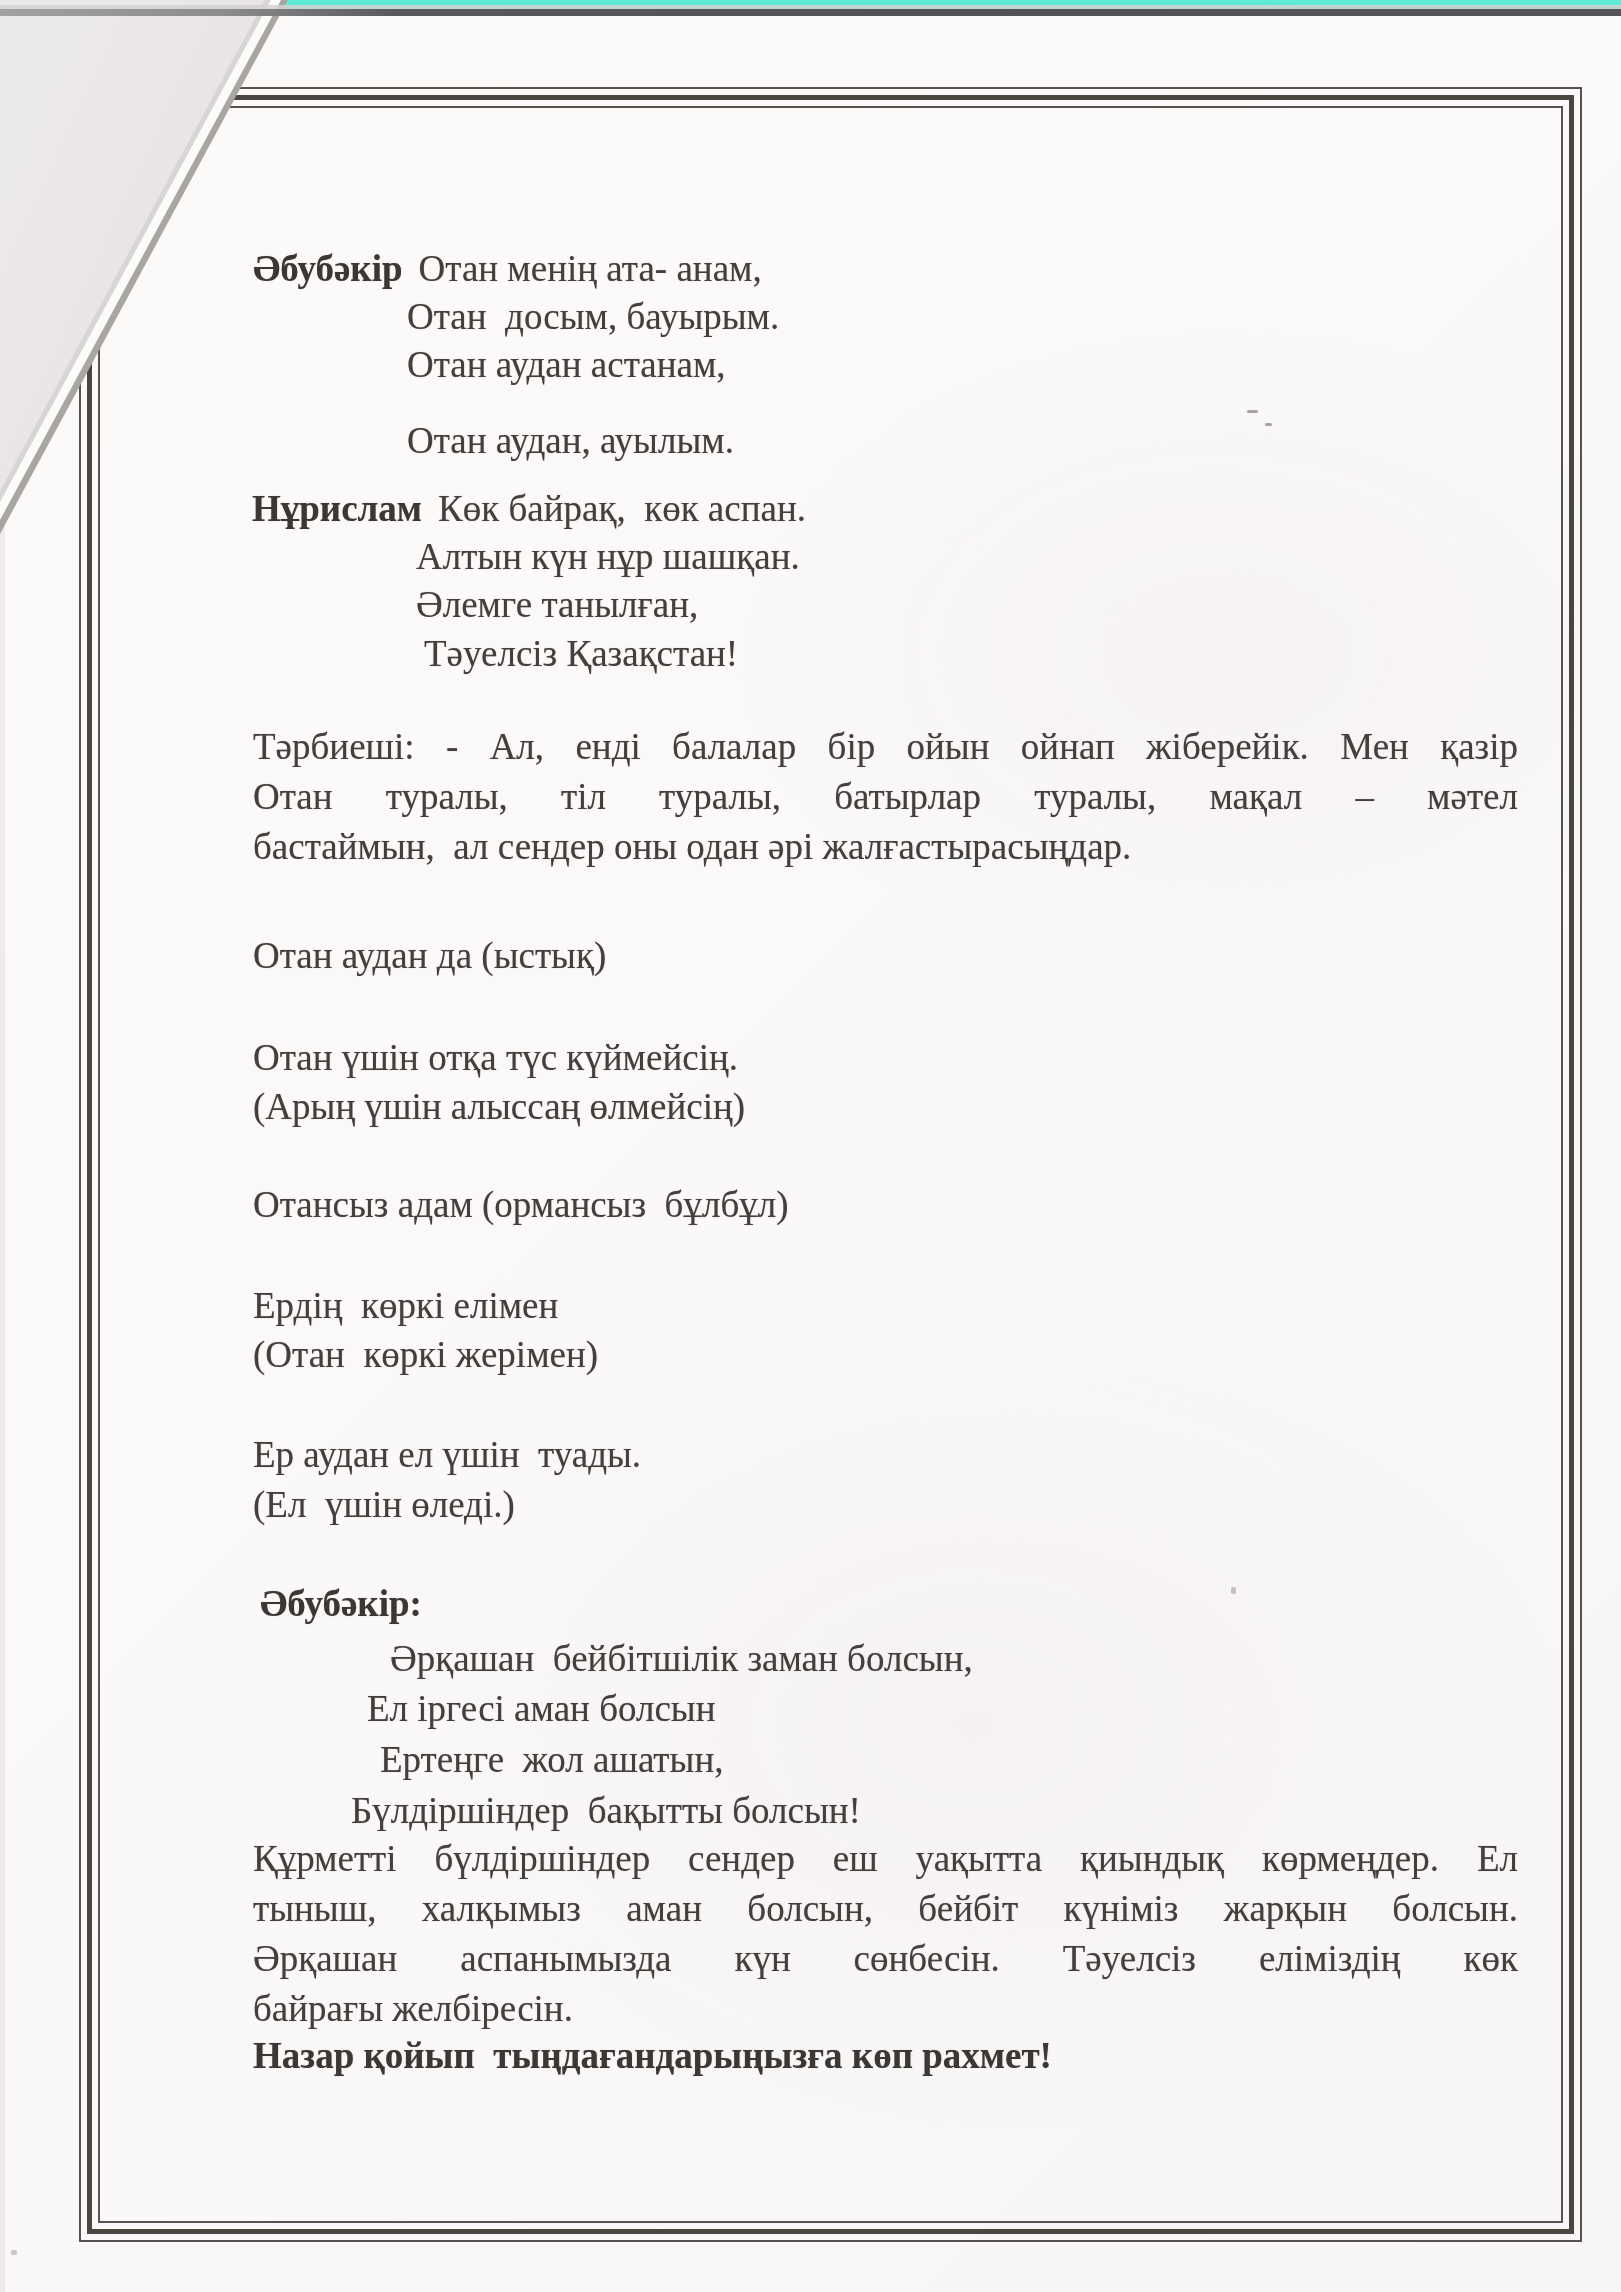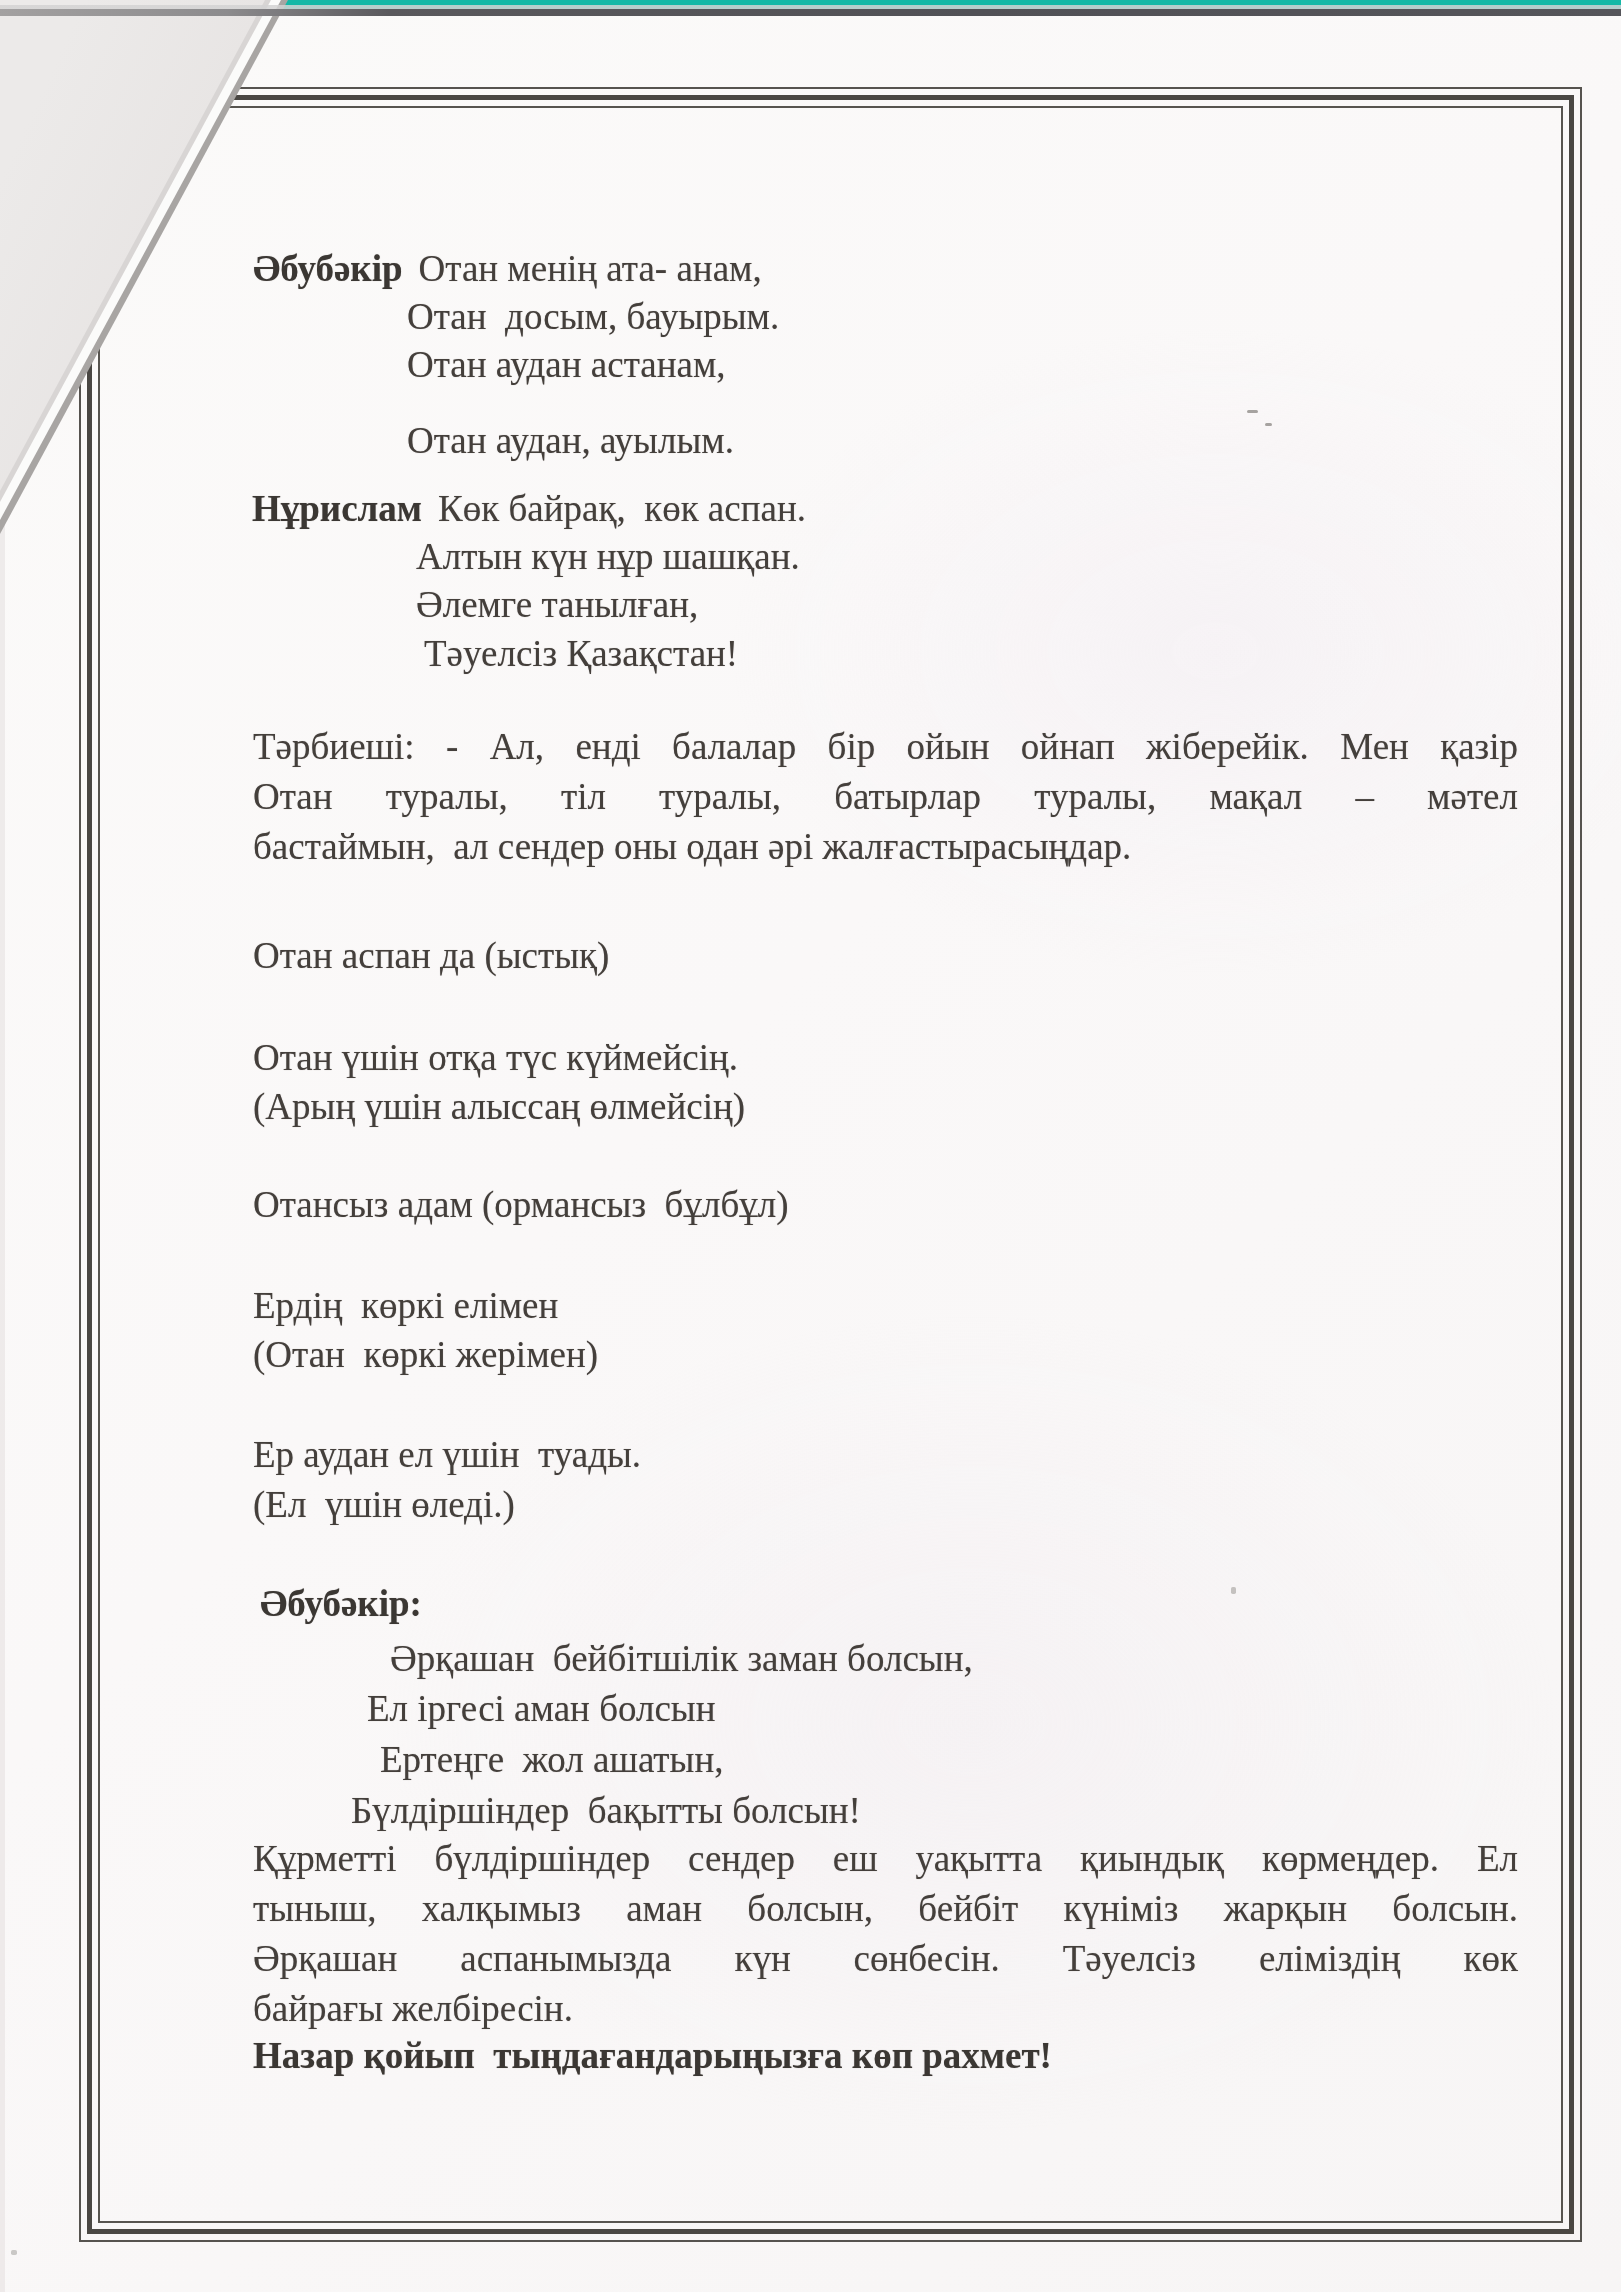--- a/index.html
+++ b/index.html
@@ -3,21 +3,21 @@
 <meta charset="utf-8">
 <style>
   html,body { margin:0; padding:0; }
   body {
     width:1621px; height:2293px;
     background:#f1efee;
     font-family:"Liberation Serif", serif;
   }
   .scan {
     position:relative; width:1621px; height:2293px; overflow:hidden;
-    background:#14b8a6;
+    background:#5eead4;
   }
   
   .paper {
     position:absolute; left:0; top:12.5px; right:0; bottom:0;
     background:
       radial-gradient(ellipse 806px 537px at 75% 28%, rgba(243,238,243,.55), rgba(243,238,243,0) 60%),
       radial-gradient(ellipse 896px 627px at 60% 75%, rgba(242,237,241,.5), rgba(242,237,241,0) 65%),
       linear-gradient(135deg,#fbfaf9 0%, #faf8f8 45%, #f7f5f5 100%);
   }
   .left-edge-strip {
@@ -96,21 +96,21 @@
   <div class="line" style="left:416px; top:532px;">Алтын күн нұр шашқан.</div>
   <div class="line" style="left:416px; top:580px;">Әлемге танылған,</div>
   <div class="line" style="left:416px; top:629px;margin-left:8px;">Тәуелсіз Қазақстан!</div>
 
   <div class="para" style="left:253px; top:722px;">
     <div class="jline">Тәрбиеші: - Ал, енді балалар бір ойын ойнап жіберейік. Мен қазір</div>
     <div class="jline">Отан туралы, тіл туралы, батырлар туралы, мақал – мәтел</div>
     <div class="pline">бастаймын,  ал сендер оны одан әрі жалғастырасыңдар.</div>
   </div>
 
-  <div class="line" style="left:253px; top:931px;">Отан аспан да (ыстық)</div>
+  <div class="line" style="left:253px; top:931px;">Отан аудан да (ыстық)</div>
 
   <div class="line" style="left:253px; top:1033px;">Отан үшін отқа түс күймейсің.</div>
   <div class="line" style="left:253px; top:1082px;">(Арың үшін алыссаң өлмейсің)</div>
 
   <div class="line" style="left:253px; top:1180px;">Отансыз адам (ормансыз  бұлбұл)</div>
 
   <div class="line" style="left:253px; top:1281px;">Ердің  көркі елімен</div>
   <div class="line" style="left:253px; top:1330px;">(Отан  көркі жерімен)</div>
 
   <div class="line" style="left:253px; top:1430px;">Ер аудан ел үшін  туады.</div>

